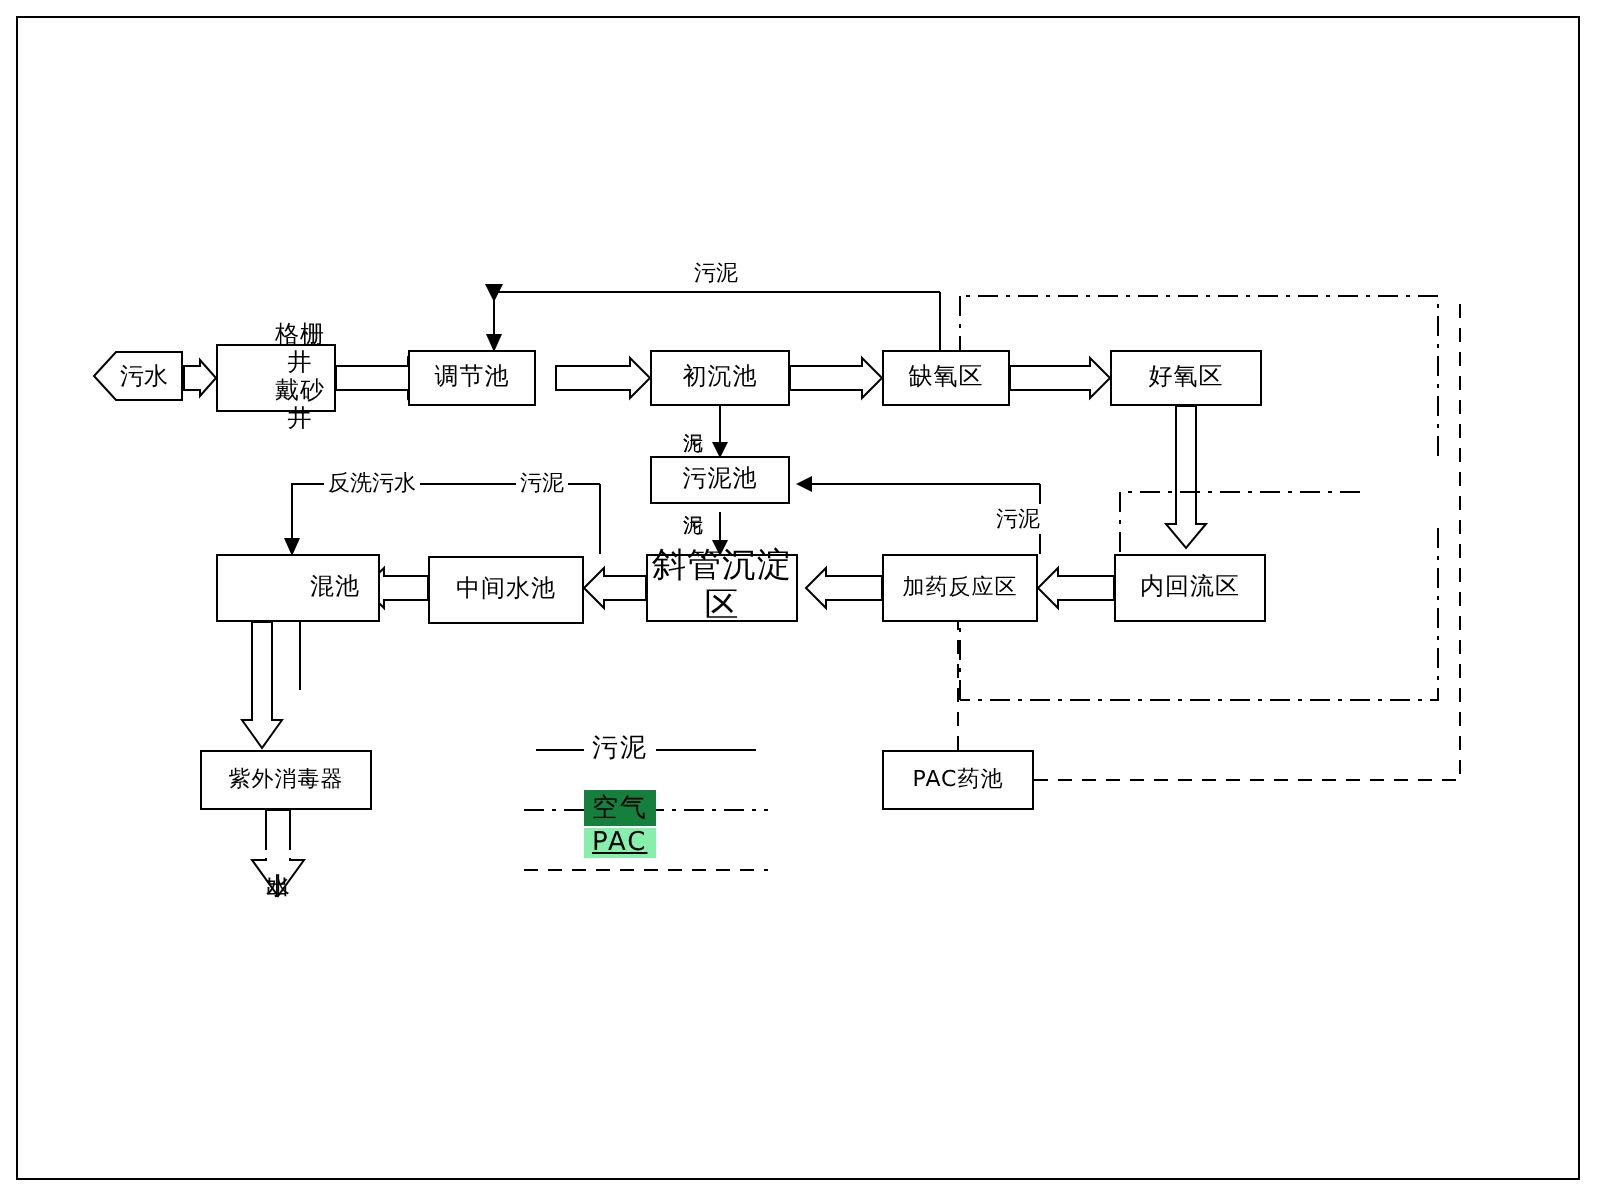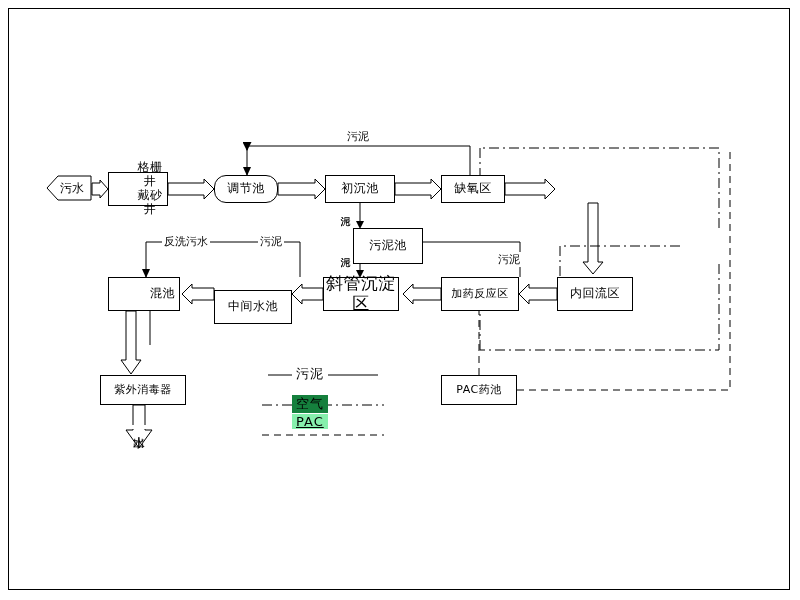--- a/index.html
+++ b/index.html
@@ -108,43 +108,46 @@
       <path d="M12,1 L45,1 L45,25 L12,25 L1,13 z" fill="#fff" stroke="#000"></path>
     </svg>
     <span style="position:absolute;left:14px;top:5px;font-size:12px;">污水</span>
   </div>
 
   <div class="box two-line" style="left:108px;top:172px;width:60px;height:34px;padding-left:24px;">
     <span>格栅井</span>
     <span>戴砂井</span>
   </div>
 
-  <div class="box" style="left:214px;top:175px;width:64px;height:28px;border-radius:12px;">
+  <div class="box" style="left:204px;top:175px;width:64px;height:28px;">
     <span>调节池</span>
   </div>
 
   <div class="box" style="left:325px;top:175px;width:70px;height:28px;">
     <span>初沉池</span>
   </div>
 
   <div class="box" style="left:441px;top:175px;width:64px;height:28px;">
     <span>缺氧区</span>
   </div>
 
+  <div class="box" style="left:555px;top:175px;width:76px;height:28px;">
+    <span>好氧区</span>
+  </div>
 
 
-  <div class="box" style="left:325px;top:228px;width:70px;height:36px;margin-left:28px;">
+  <div class="box" style="left:325px;top:228px;width:70px;height:24px;">
     <span>污泥池</span>
   </div>
 
-  <div class="box" style="left:108px;top:277px;width:72px;height:34px;padding-left:37px;">
+  <div class="box" style="left:108px;top:277px;width:82px;height:34px;padding-left:37px;">
     <span>混池</span>
   </div>
 
-  <div class="box" style="left:214px;top:290px;width:78px;height:34px;">
+  <div class="box" style="left:214px;top:278px;width:78px;height:34px;">
     <span>中间水池</span>
   </div>
 
   <div class="box" style="left:323px;top:277px;width:76px;height:34px;font-size:17px;">
     <span>斜管沉淀区</span>
   </div>
 
   <div class="box" style="left:441px;top:277px;width:78px;height:34px;font-size:11px;">
     <span>加药反应区</span>
   </div>

